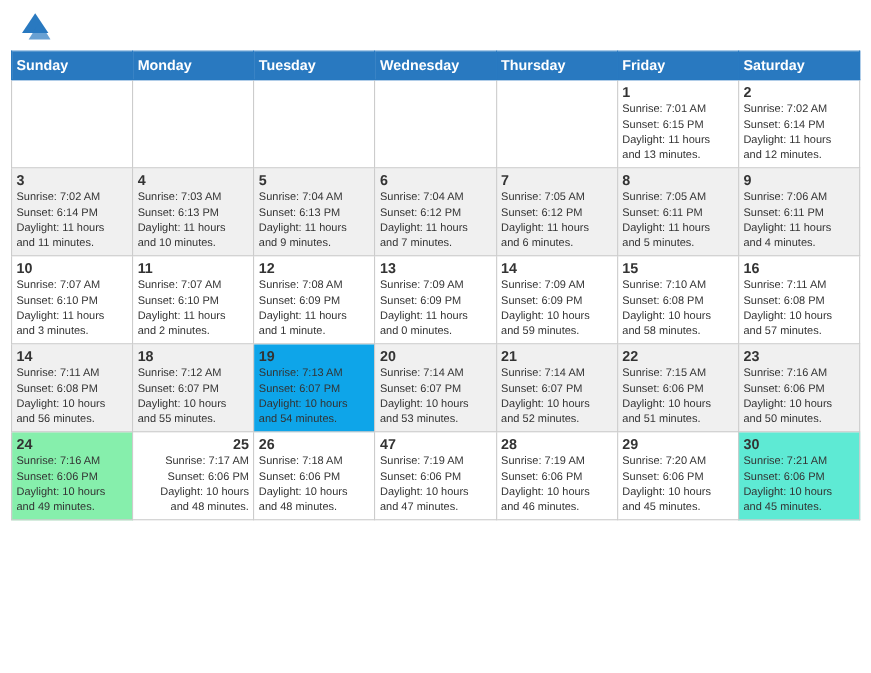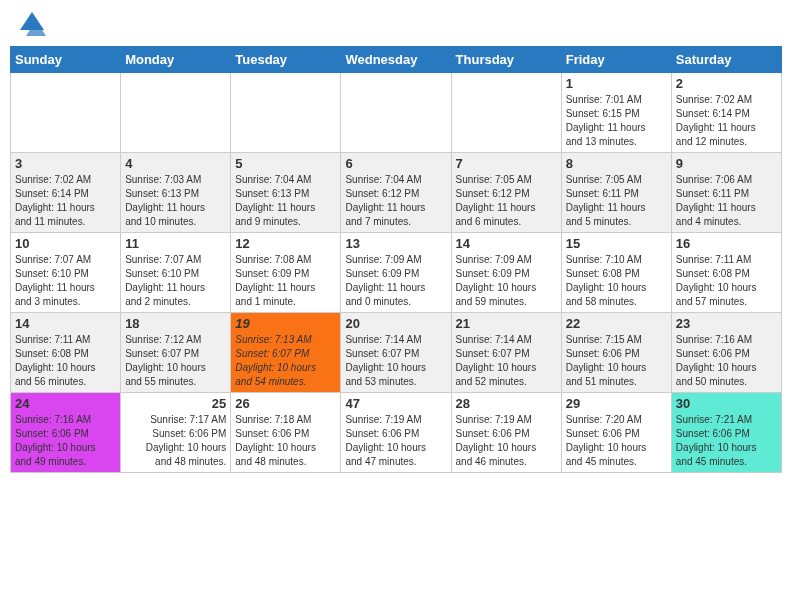--- a/index.html
+++ b/index.html
@@ -263,21 +263,21 @@
 Daylight: 10 hours
 and 56 minutes.</div>
         </td>
         <td style="background: rgb(240, 240, 240);">
           <span class="day-num">18</span>
           <div class="day-info" style="white-space: pre-line;">Sunrise: 7:12 AM
 Sunset: 6:07 PM
 Daylight: 10 hours
 and 55 minutes.</div>
         </td>
-        <td style="background: #f97316; font-style: italic;">
+        <td style="background: #0ea5e9;">
           <span class="day-num">19</span>
           <div class="day-info" style="white-space: pre-line;">Sunrise: 7:13 AM
 Sunset: 6:07 PM
 Daylight: 10 hours
 and 54 minutes.</div>
         </td>
         <td style="background: rgb(240, 240, 240);">
           <span class="day-num">20</span>
           <div class="day-info" style="white-space: pre-line;">Sunrise: 7:14 AM
 Sunset: 6:07 PM
@@ -300,21 +300,21 @@
         </td>
         <td style="background: rgb(240, 240, 240);">
           <span class="day-num">23</span>
           <div class="day-info" style="white-space: pre-line;">Sunrise: 7:16 AM
 Sunset: 6:06 PM
 Daylight: 10 hours
 and 50 minutes.</div>
         </td>
       </tr>
       <tr>
-        <td style="background: #d946ef; margin-top: 36px;">
+        <td style="background: #86efac; margin-top: 36px;">
           <span class="day-num">24</span>
           <div class="day-info" style="white-space: pre-line;">Sunrise: 7:16 AM
 Sunset: 6:06 PM
 Daylight: 10 hours
 and 49 minutes.</div>
         </td>
         <td style="background: rgb(255, 255, 255); text-align: right;">
           <span class="day-num">25</span>
           <div class="day-info" style="white-space: pre-line;">Sunrise: 7:17 AM
 Sunset: 6:06 PM

